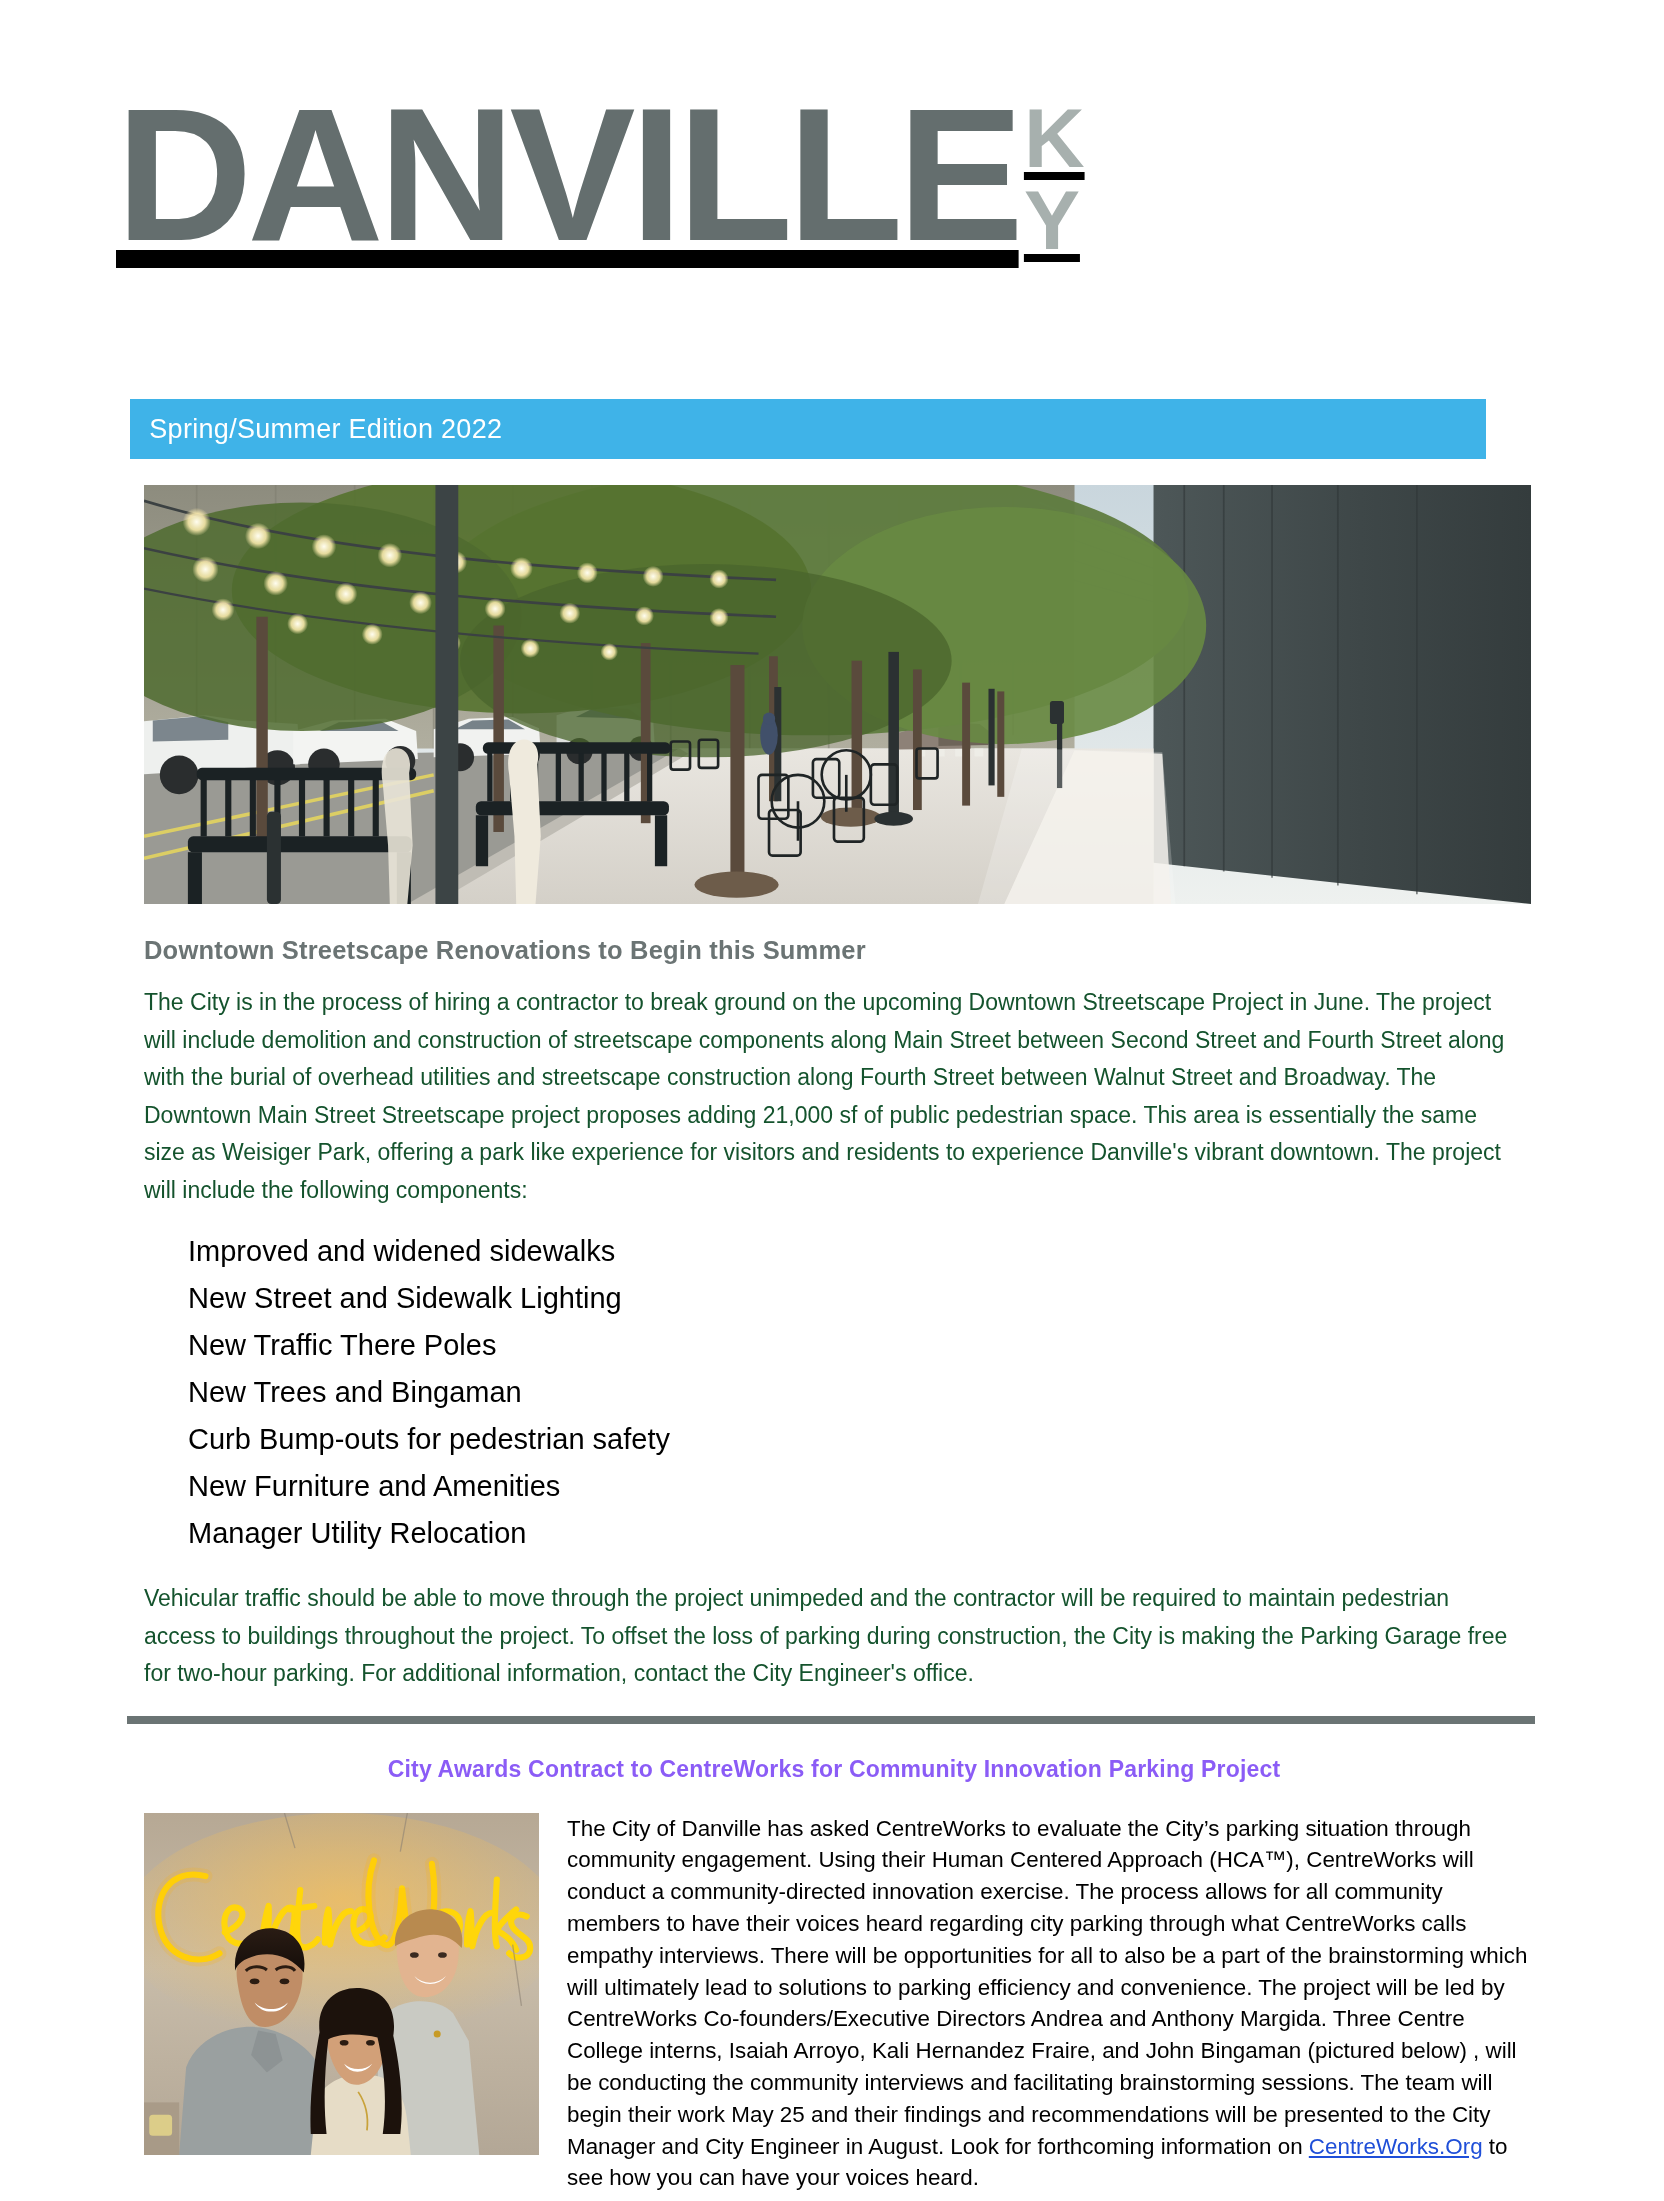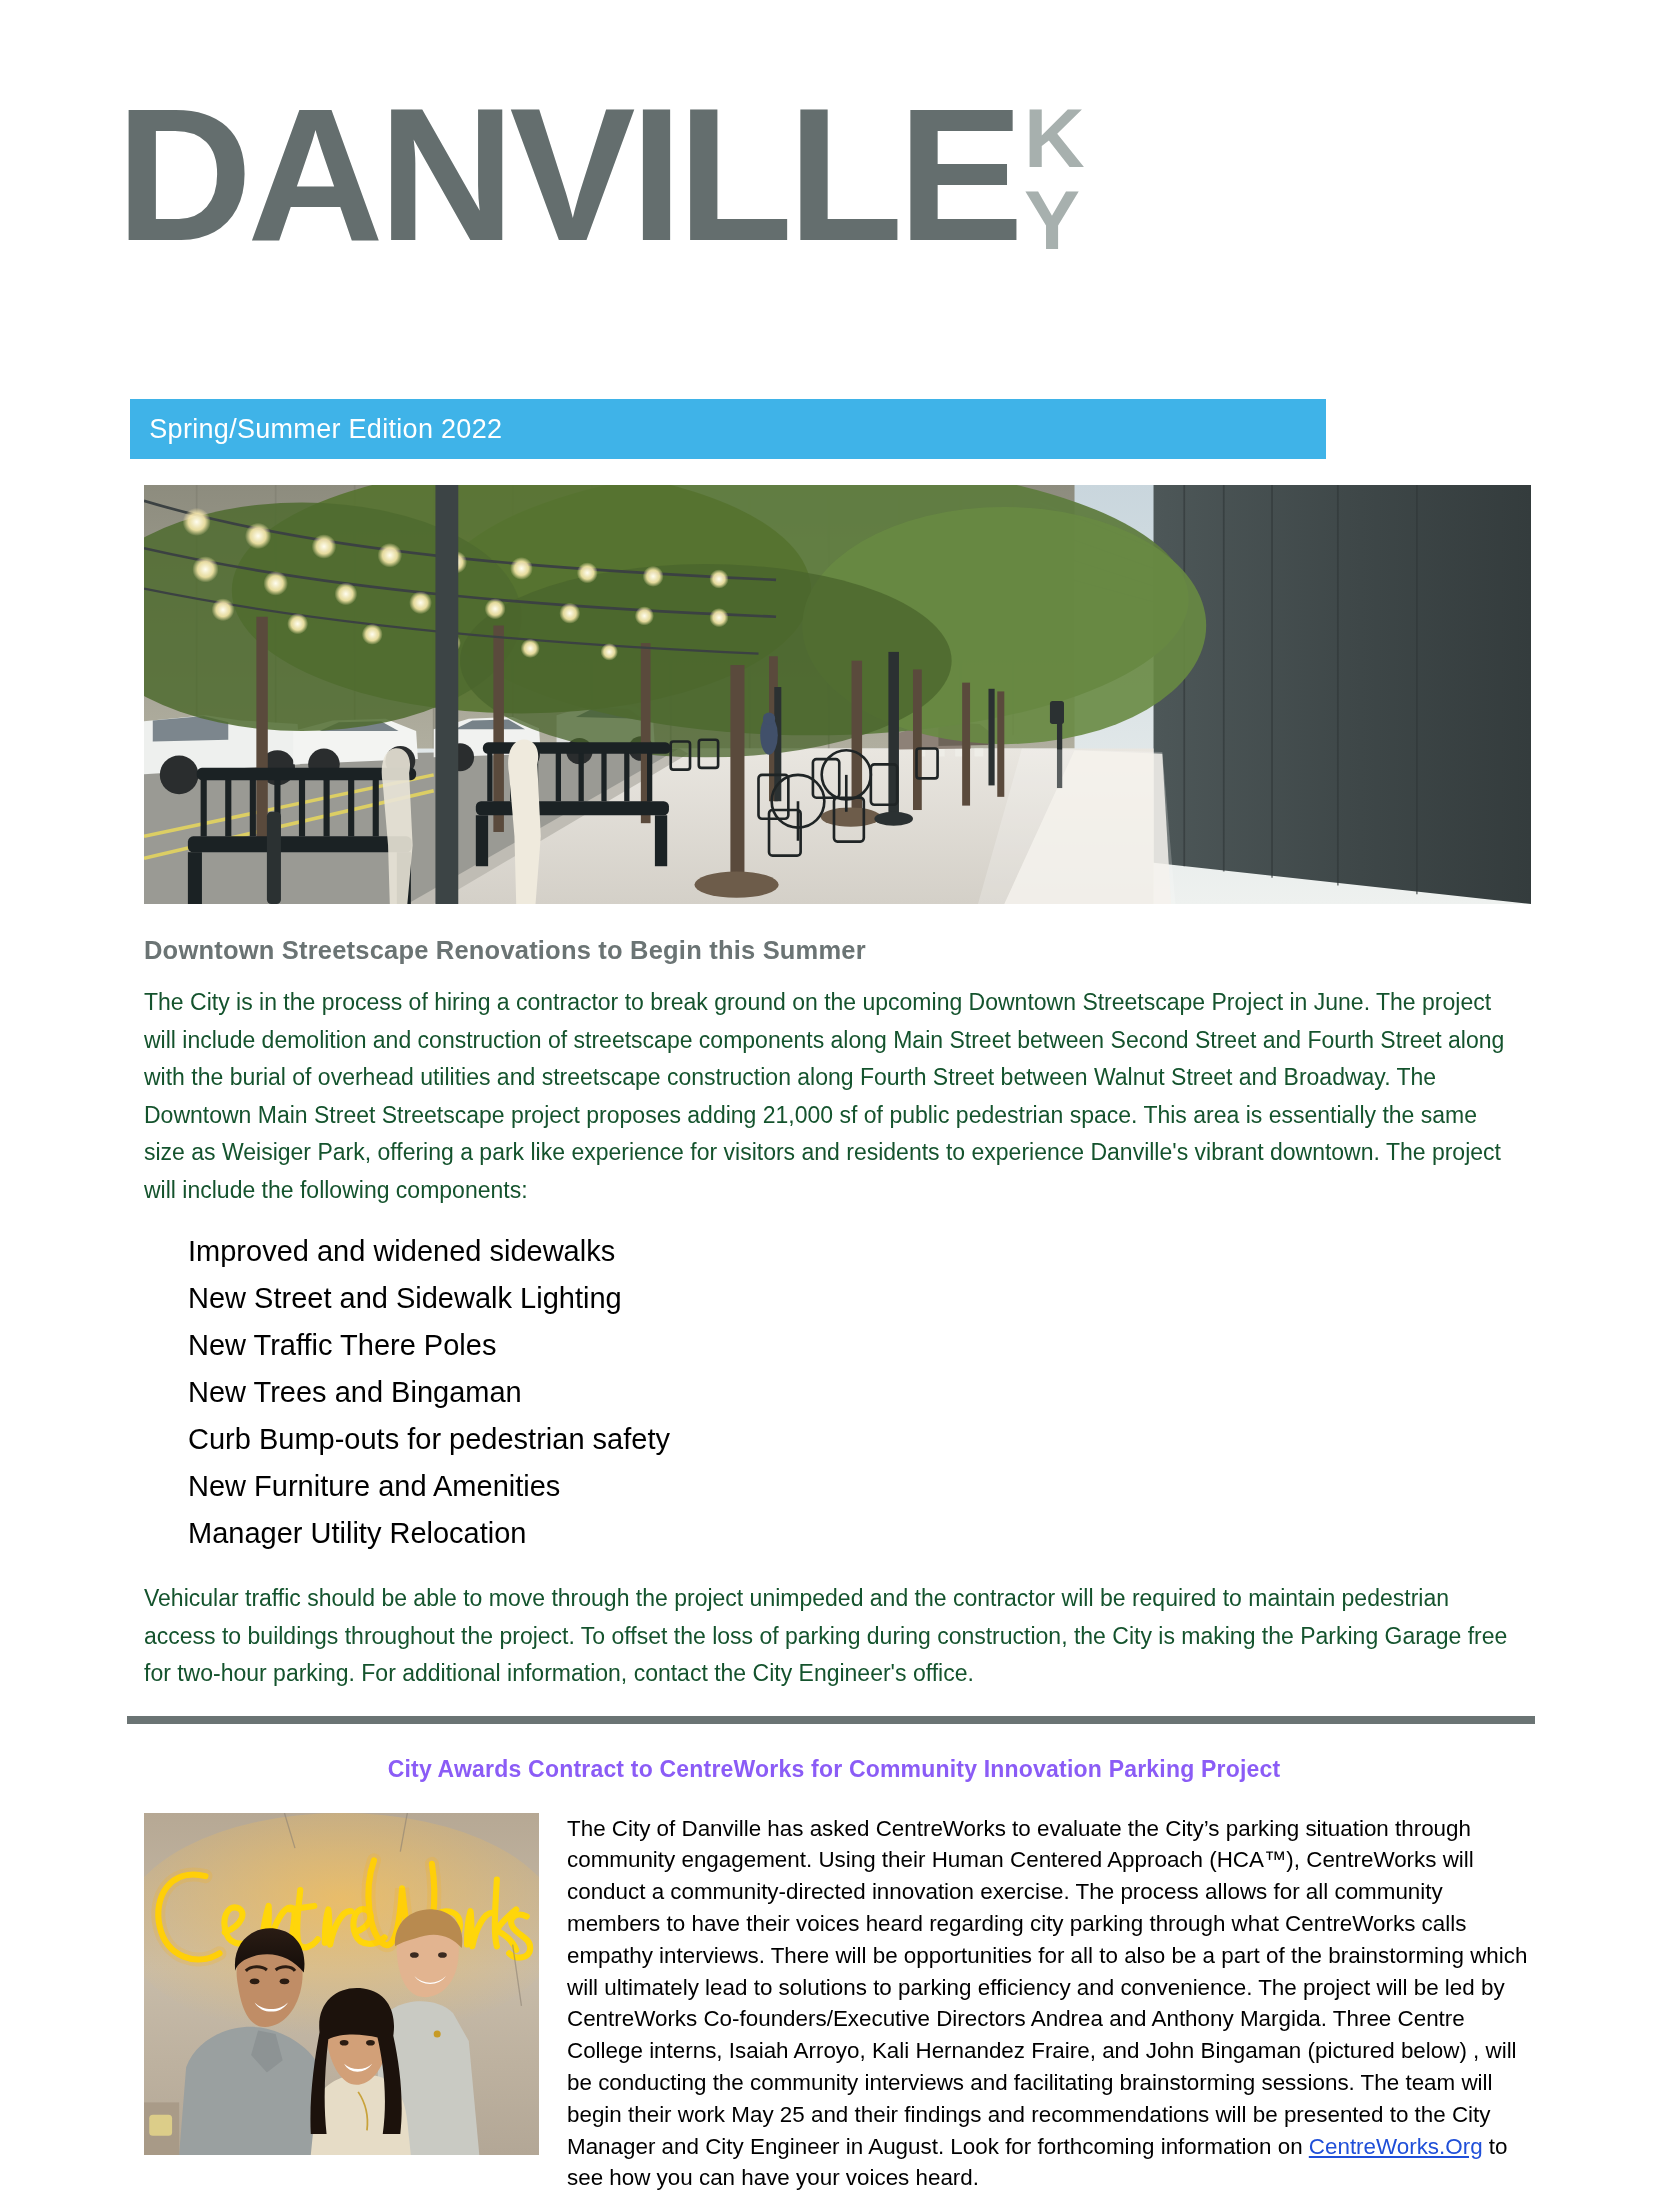--- a/index.html
+++ b/index.html
@@ -21,20 +21,21 @@
     position: relative;
     height: 351px;
     padding: 0;
   }
   .wordmark-wrap {
     position: absolute;
     left: 116px;
     top: 88px;
     display: flex;
     align-items: flex-start;
+    text-decoration: underline;
   }
   .wordmark {
     font-family: "Liberation Sans", sans-serif;
     font-weight: bold;
     font-size: 189px;
     letter-spacing: -5.3px;
     line-height: 0.92;
     color: #646e6e;
     margin: 0;
   }
@@ -52,21 +53,21 @@
     line-height: 0.98;
     color: #a7b0ae;
     letter-spacing: 0px;
   }
 
   
   .edition-banner {
     position: absolute;
     left: 130px;
     top: 399px;
-    width: 1196px;
+    width: 1356px;
     height: 60px;
     background: #3fb3e8;
     display: flex;
     align-items: center;
   }
   .edition-banner-text {
     color: #ffffff;
     font-size: 27px;
     padding-left: 19.3px;
     letter-spacing: 0.3px;

